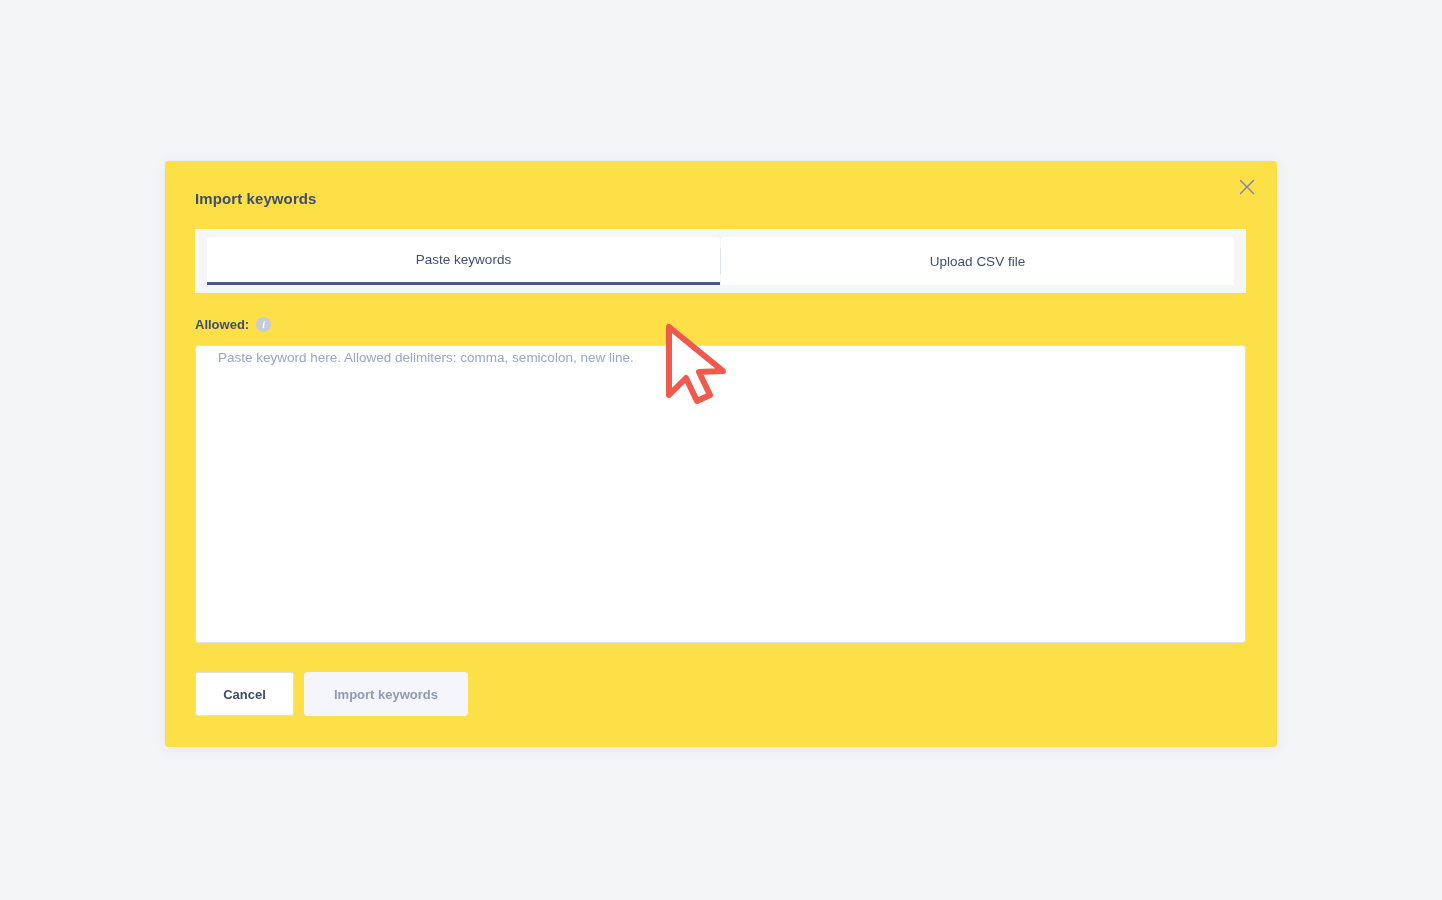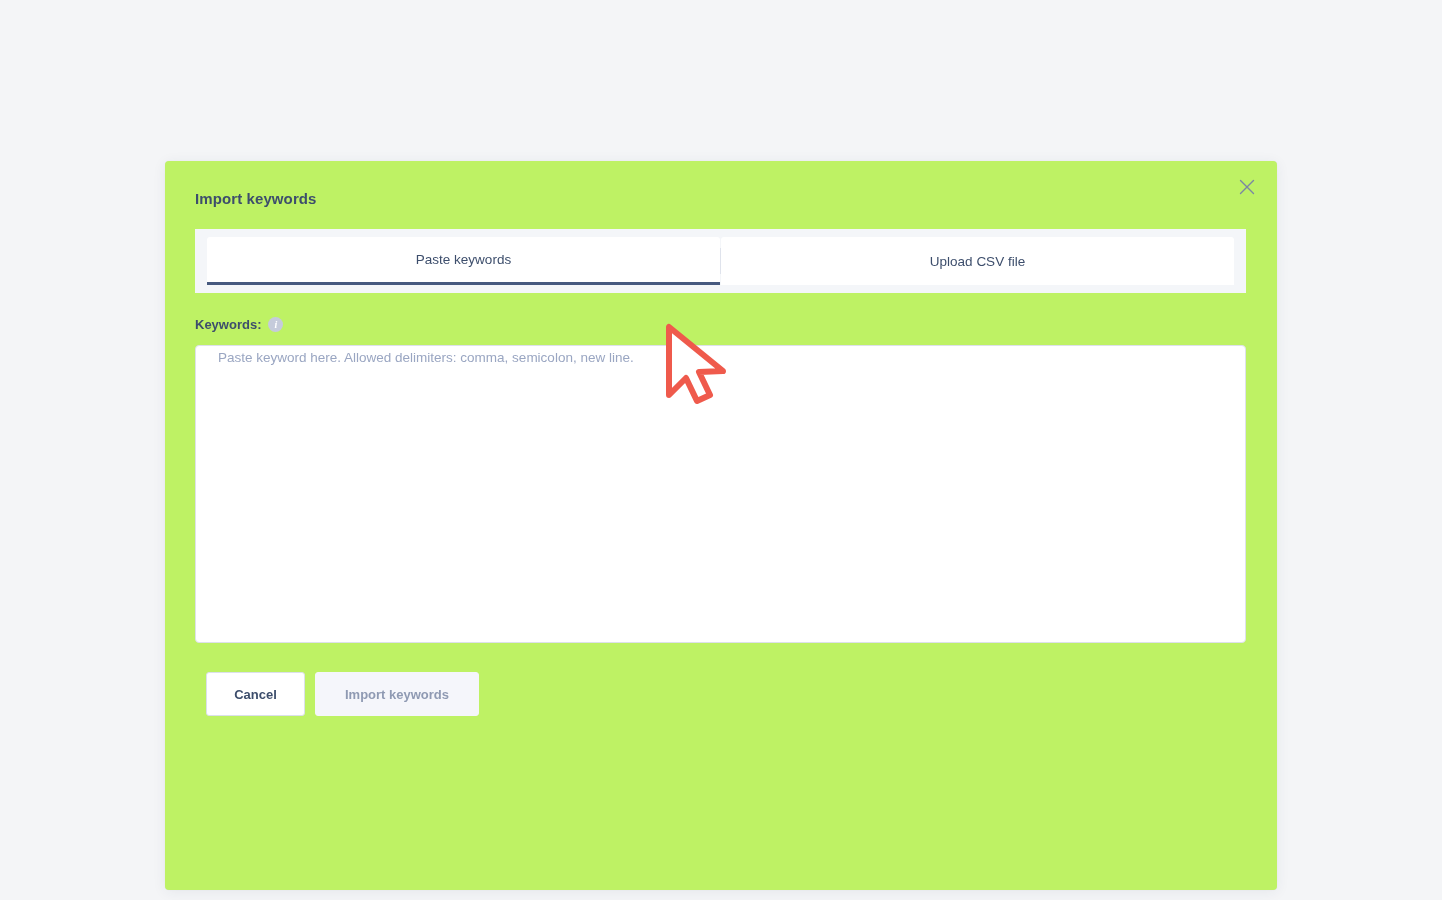--- a/index.html
+++ b/index.html
@@ -14,22 +14,22 @@
     overflow: hidden;
     position: relative;
   }
 
   
   #modal {
     position: absolute;
     left: 165px;
     top: 161px;
     width: 1112px;
-    height: 729px;
-    background: #bef264;
+    height: 586px;
+    background: #fde047;
     border-radius: 4px;
     box-shadow: 0 2px 14px rgba(40, 53, 82, 0.07),
                 0 0 1px rgba(40, 53, 82, 0.10);
     box-sizing: border-box;
   }
 
   #close-btn {
     position: absolute;
     right: 15px;
     top: 11px;
@@ -149,21 +149,20 @@
     color: #9aa6c2;
   }
 
   
   #footer {
     position: absolute;
     left: 30px;
     top: 511px;
     display: flex;
     align-items: center;
-    margin-left: 11px;
   }
   .btn {
     height: 44px;
     border-radius: 3px;
     font-family: "Liberation Sans", sans-serif;
     font-size: 13px;
     font-weight: bold;
     display: flex;
     align-items: center;
     justify-content: center;
@@ -214,21 +213,21 @@
         <span>Paste keywords</span>
       </div>
       <div class="tab-divider"></div>
       <div class="tab">
         <span>Upload CSV file</span>
       </div>
     </div>
   </div>
 
   <div id="keywords-label-row">
-    <span id="keywords-label">Keywords:</span>
+    <span id="keywords-label">Allowed:</span>
     <span id="info-icon">i</span>
   </div>
 
   <textarea id="keywords-textarea" placeholder="Paste keyword here. Allowed delimiters: comma, semicolon, new line." style=""></textarea>
 
   <div id="footer">
     <button class="btn" id="cancel-button">Cancel</button>
     <button class="btn" id="import-button">Import keywords</button>
   </div>
 

